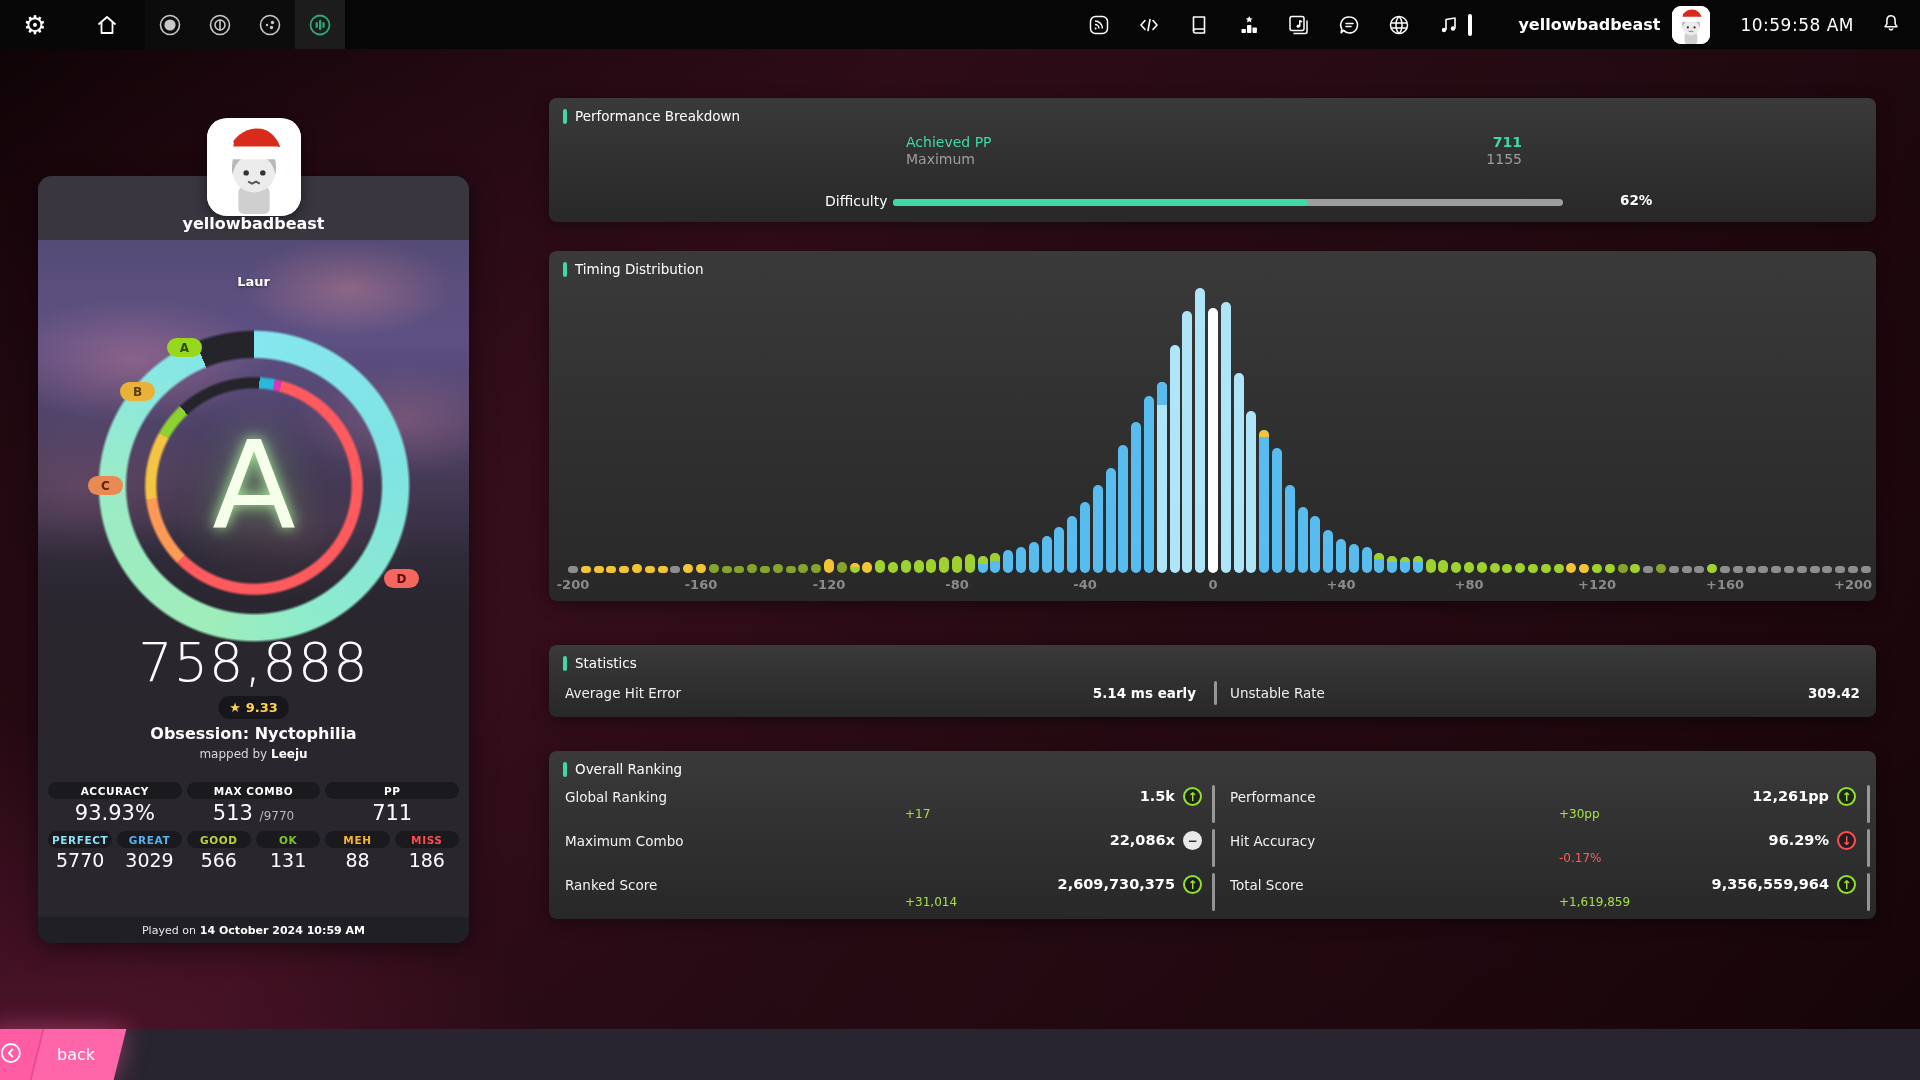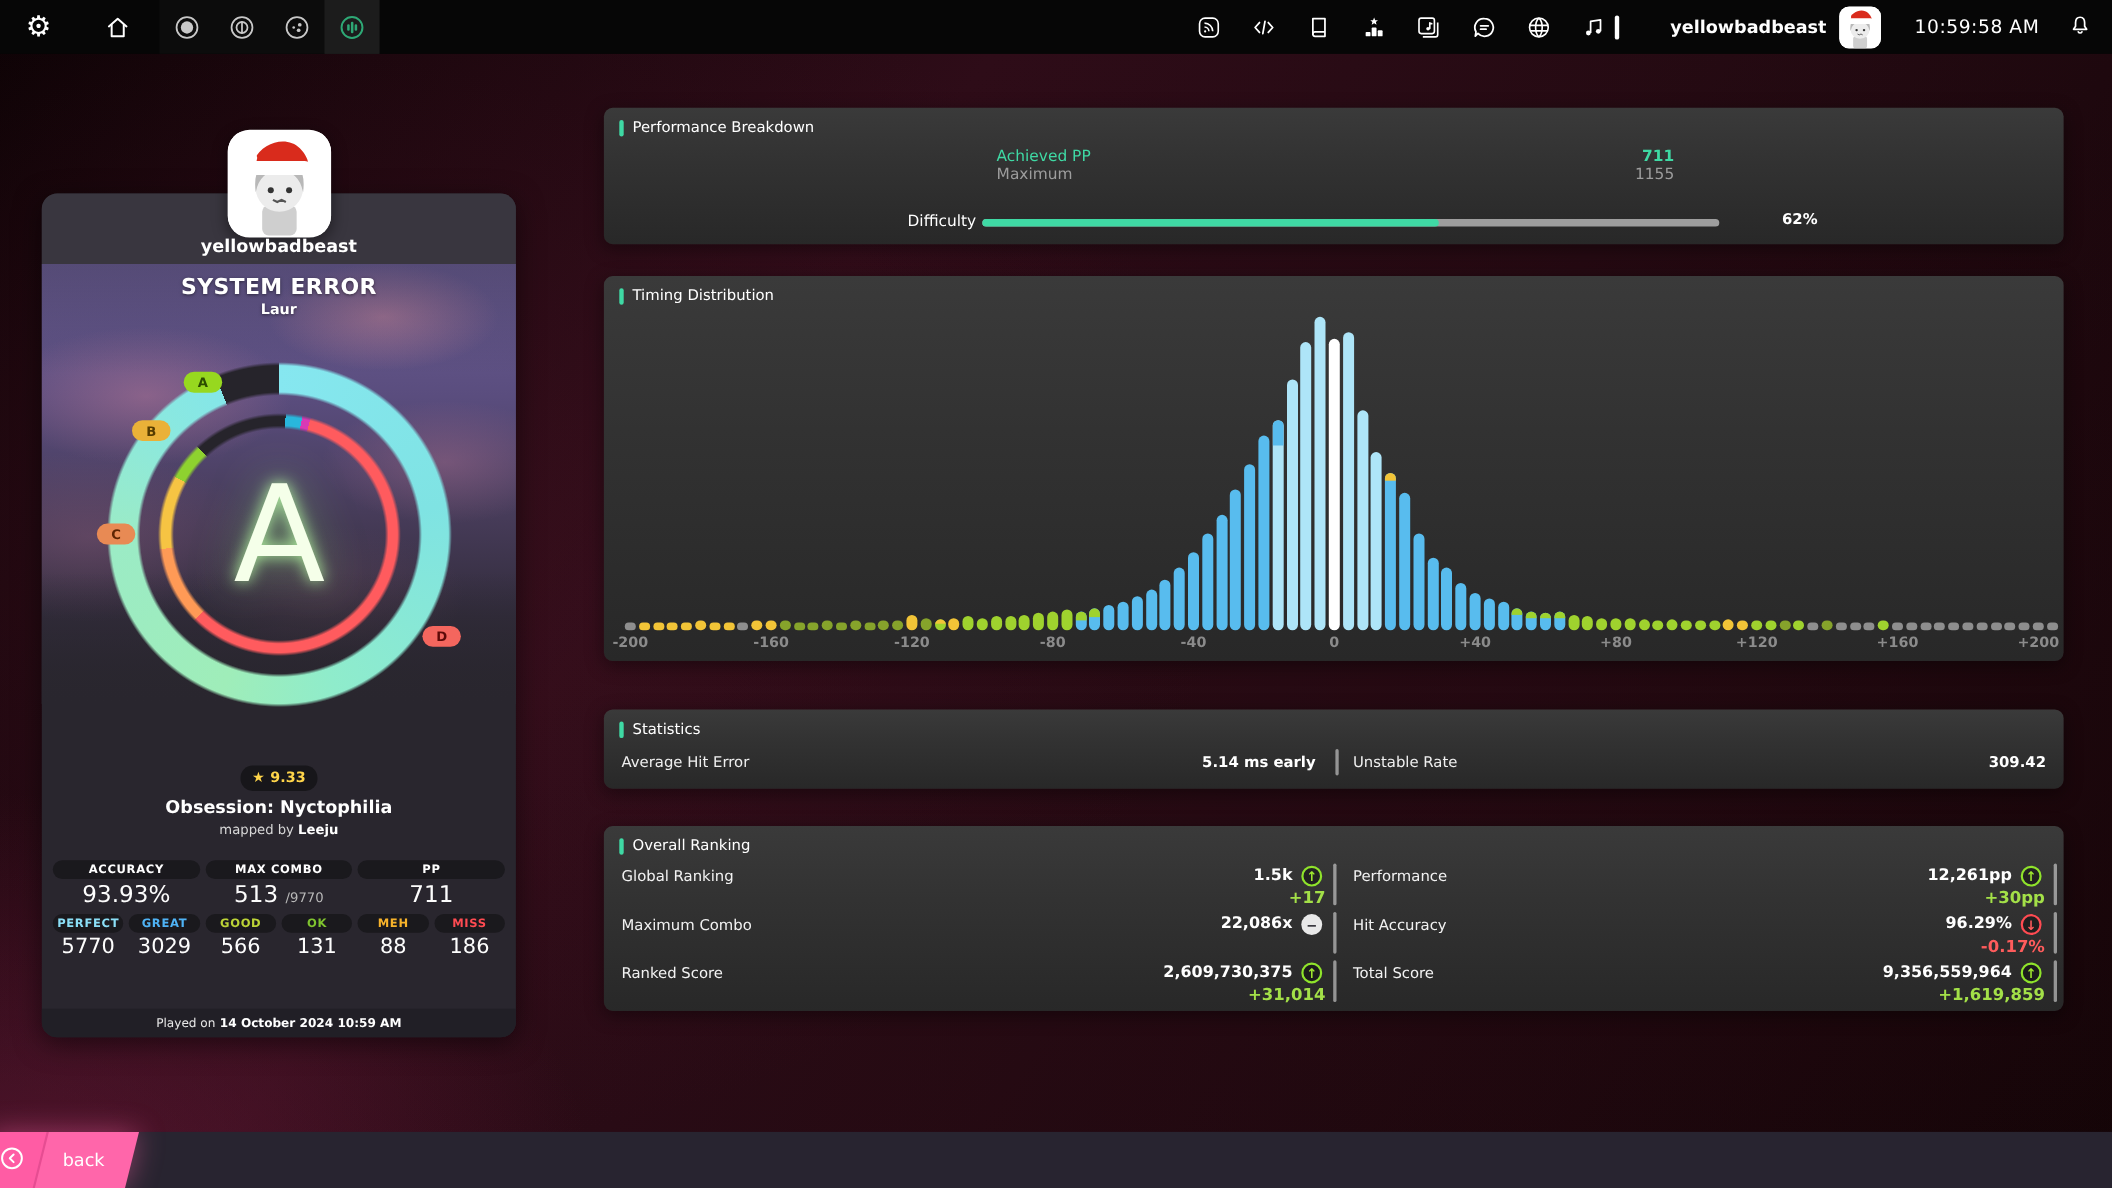--- a/index.html
+++ b/index.html
@@ -98,21 +98,21 @@
   .bar{position:absolute;border-radius:5px;overflow:hidden;display:flex;flex-direction:column;}
   .bar .seg{width:100%;}
   .axis-lab{position:absolute;top:326px;font-size:13px;font-weight:bold;color:#8b8b8b;transform:translateX(-50%);}
 
   .stat-label{position:absolute;font-size:13.5px;color:#efefef;}
   .stat-val{position:absolute;font-size:13.5px;font-weight:bold;text-align:right;}
   .vdiv{position:absolute;width:3px;border-radius:2px;background:rgba(235,235,235,.55);}
 
   .rk-row-label{position:absolute;font-size:13.5px;color:#f2f2f2;}
   .rk-val{position:absolute;font-size:14.5px;font-weight:bold;text-align:right;}
-  .rk-delta{position:absolute;font-size:15px;font-weight:bold;text-align:right;}
+  .rk-delta{position:absolute;font-size:12px;font-weight:normal;text-align:left;}
   .trend{position:absolute;width:19px;height:19px;border-radius:50%;display:flex;align-items:center;justify-content:center;
     font-size:12px;font-weight:bold;}
   .trend.up{border:2px solid #8fe32b;color:#9fe82f;background:rgba(0,0,0,.35);}
   .trend.down{border:2px solid #ff4b52;color:#ff5c5c;background:rgba(0,0,0,.35);}
   .trend.same{background:#e9e9e9;color:#26242b;}
 
   
   .bottombar{position:absolute;left:0;top:1029px;width:1920px;height:51px;background:#282430;}
   .back-btn{position:absolute;left:-14px;top:0;height:51px;width:134px;transform:skewX(-14deg);
     background:#ff66aa;display:flex;align-items:center;cursor:pointer;box-shadow:0 0 26px rgba(255,102,170,.45);}
@@ -255,35 +255,35 @@
   <path d="M13 28 Q11 13 24 13 Q37 13 35 28 Q33 18 24 18 Q15 18 13 28 Z" fill="#b8b8b8"></path>
   <circle cx="20" cy="27" r="1.4" fill="#333"></circle>
           <circle cx="28.5" cy="27" r="1.4" fill="#333"></circle>
   <path d="M21 31.5 L23 32.5 L25 31.5 L27 32.5" stroke="#555" stroke-width="1" fill="none"></path>
   <path d="M11 16 C14 5 27 1 33.5 7.5 C36.5 10.5 37.5 13.5 37.5 15.5 L11 16.5 Z" fill="#d92b1c"></path>
   <rect x="9" y="13.5" width="30" height="6.5" rx="3.2" fill="#fff"></rect>
   <circle cx="9.5" cy="12" r="4.2" fill="#fff"></circle>
 </svg></div>
     <div class="sp-user">yellowbadbeast</div>
     <div class="sp-banner"></div>
-    <div class="sp-title">SYSTEM ERROR</div>
     <div class="sp-artist">Laur</div>
 
     <div class="circle-block">
       <div class="ring ring-outer"></div>
       <div class="ring ring-inner"></div>
       <div class="grade-letter">A</div>
       <div id="grade-badges">
           <div class="grade-badge" style="left: 73px; top: 12px; background: rgb(151, 216, 31); color: rgb(44, 77, 0);">A</div>
           <div class="grade-badge" style="left: 26px; top: 56px; background: rgb(234, 177, 56); color: rgb(85, 60, 0);">B</div>
           <div class="grade-badge" style="left: -6px; top: 150px; background: rgb(232, 138, 84); color: rgb(94, 37, 3);">C</div>
           <div class="grade-badge" style="left: 290px; top: 243px; background: rgb(244, 102, 94); color: rgb(94, 10, 8);">D</div>
         </div>
     </div>
 
+    <div class="sp-score">758,888</div>
     <div class="star-pill">
       <span>★</span>
       <span>9.33</span>
     </div>
     <div class="sp-version">Obsession: Nyctophilia</div>
     <div class="sp-mapper">
       <span>mapped by</span> <b>Leeju</b>
     </div>
 
     <div class="pill-row" id="stats-pills" style="top:606px;">

